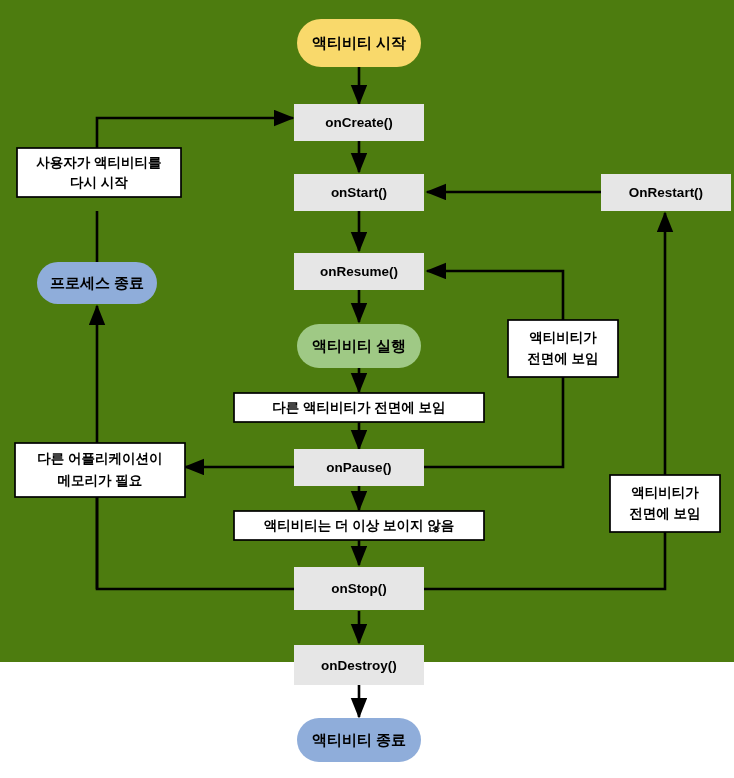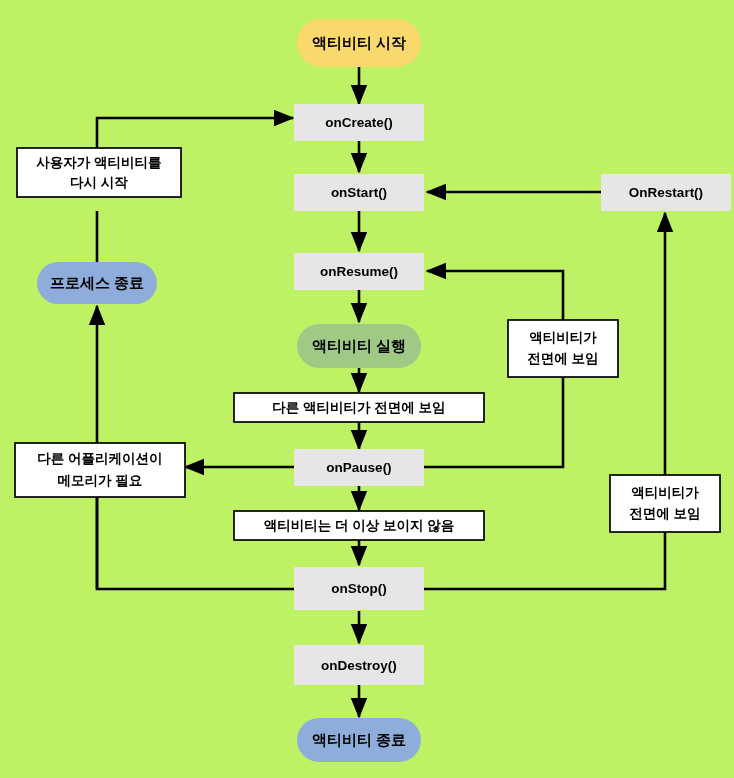--- a/index.html
+++ b/index.html
@@ -10,22 +10,22 @@
   }
   body {
     width: 734px;
     height: 778px;
     font-family: "Liberation Sans", "DejaVu Sans", sans-serif;
     overflow: hidden;
   }
   #diagram-root {
     position: relative;
     width: 734px;
-    height: 778px;
-    background: #bef264;
+    height: 662px;
+    background: #4d7c0f;
   }
   svg.flow {
     position: absolute;
     top: 0;
     left: 0;
     width: 734px;
     height: 778px;
   }
   .edge {
     stroke: #000000;

